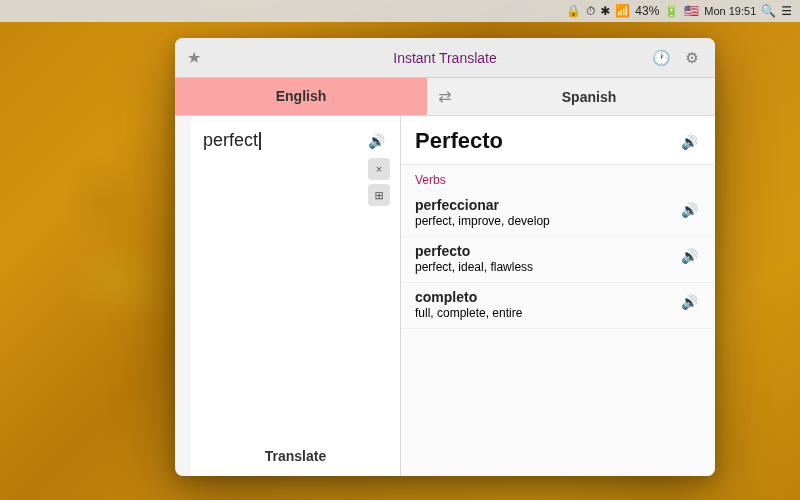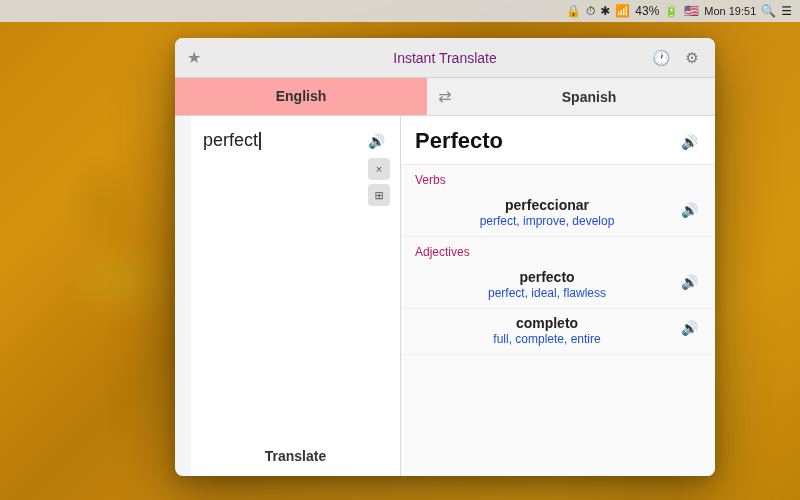--- a/index.html
+++ b/index.html
@@ -291,32 +291,31 @@
     .result-item {
       padding: 6px 14px 8px 14px;
       border-bottom: 1px solid #f0f0f0;
       display: flex;
       align-items: flex-start;
       justify-content: space-between;
     }
 
     .result-item-content {
       flex: 1;
-      text-align: center;
     }
 
     .result-word {
       font-size: 14px;
       font-weight: 700;
       color: #222;
     }
 
     .result-def {
       font-size: 12px;
-      color: #1d4ed8;
+      color: #000000;
       margin-top: 1px;
     }
   </style>
 </head>
 <body>
 
 <div class="background"></div>
 
 <div class="menubar">
   <div class="menubar-icons">
@@ -379,21 +378,20 @@
 
       <div class="section-label">Verbs</div>
       <div class="result-item">
         <div class="result-item-content">
           <div class="result-word">perfeccionar</div>
           <div class="result-def">perfect,  improve,  develop</div>
         </div>
         <span class="sound-btn">🔊</span>
       </div>
 
-      <div class="section-label">Adjectives</div>
       <div class="result-item">
         <div class="result-item-content">
           <div class="result-word">perfecto</div>
           <div class="result-def">perfect,  ideal,  flawless</div>
         </div>
         <span class="sound-btn">🔊</span>
       </div>
       <div class="result-item">
         <div class="result-item-content">
           <div class="result-word">completo</div>

